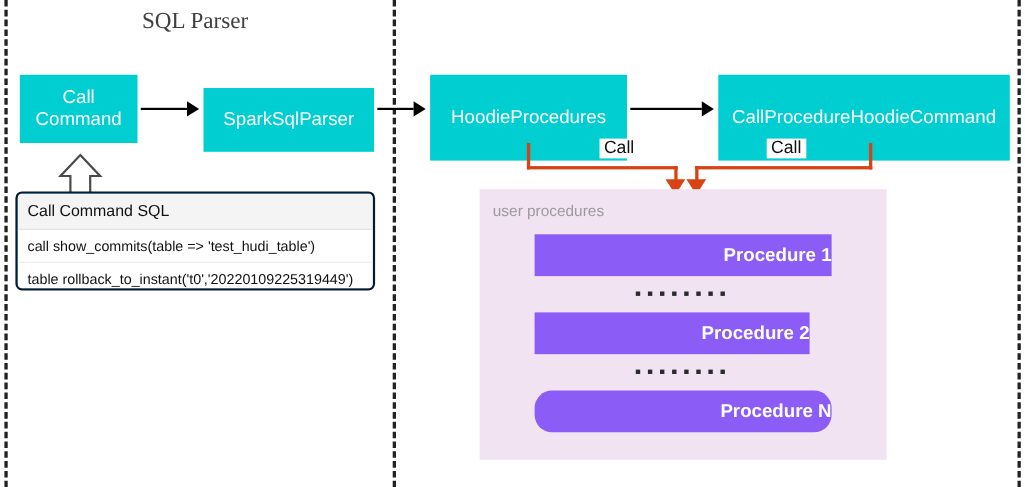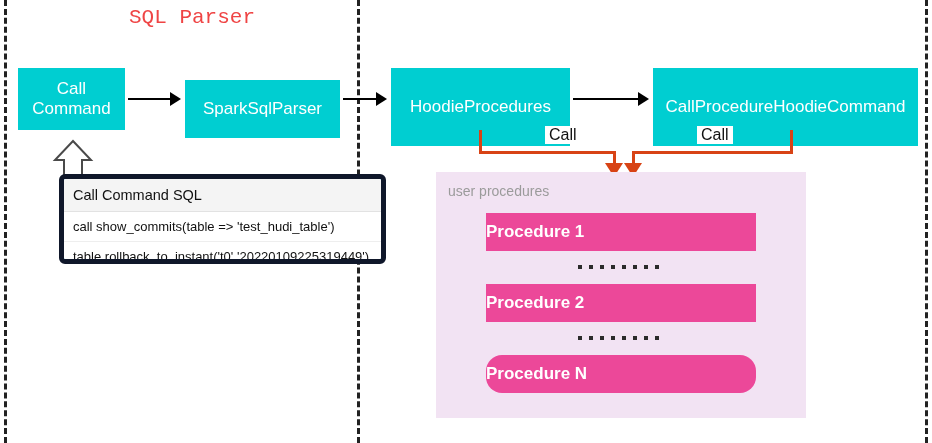--- a/index.html
+++ b/index.html
@@ -1,22 +1,22 @@
 <!DOCTYPE html>
 <html><head>
 <meta charset="utf-8">
 <style>
   html,body{margin:0;padding:0;background:#ffffff;}
   body{width:932px;height:443px;font-family:"Liberation Sans",sans-serif;}
   #stage{position:relative;width:932px;height:443px;overflow:hidden;background:#fff;}
 
   .vdash{position:absolute;top:0;width:0;height:443px;border-left:3px dashed #222;}
 
-  .section-title{position:absolute;font-size:21px;color:#ef4444;white-space:nowrap;
-      font-family:Liberation Mono, monospace;}
+  .section-title{position:absolute;font-size:21px;color:#404040;white-space:nowrap;
+      font-family:Liberation Serif, serif;}
 
   .tealbox{position:absolute;background:#00CED1;color:#ffffff;display:flex;
       align-items:center;justify-content:center;text-align:center;
       font-size:17px;line-height:1.15;font-family:"Liberation Sans",sans-serif;}
 
   .hline{position:absolute;height:2px;background:#000;}
   .harrowhead{position:absolute;width:0;height:0;
       border-top:7px solid transparent;border-bottom:7px solid transparent;
       border-left:11px solid #000;}
 
@@ -27,33 +27,33 @@
   .oarrowhead{position:absolute;width:0;height:0;
       border-left:9px solid transparent;border-right:9px solid transparent;
       border-top:14px solid #D84315;}
   .olabel{position:absolute;font-size:16px;color:#111;background:#fff;padding:0 4px;
       white-space:nowrap;}
 
   
   .uparrow{position:absolute;}
 
   
-  .sqlbox{position:absolute;border:5px solid #0f172a;border-radius:6px;
-      background:#0ea5e9;box-sizing:border-box;overflow:hidden;margin-left:45px;}
+  .sqlbox{position:absolute;border:2px solid #0f172a;border-radius:6px;
+      background:#0ea5e9;box-sizing:border-box;overflow:hidden;}
   .sqlhead{background:#f4f4f4;border-bottom:1px solid #e2e2e2;
       font-size:14.5px;color:#111;padding:8px 9px;box-sizing:border-box;}
   .sqlrow{background:#fff;border-bottom:1px solid #eee;
       font-size:13px;color:#111;padding:7px 9px;box-sizing:border-box;white-space:nowrap;}
   .sqlrow:last-child{border-bottom:none;}
 
   
   .procpanel{position:absolute;background:#F2E3F3;}
   .procpanel-label{position:absolute;font-size:14px;color:#9b9b9b;}
-  .procbox{position:absolute;background:#ec4899;color:#fff;display:flex;
-      align-items:center;justify-content:flex-start;font-size:17px;font-weight:bold;}
+  .procbox{position:absolute;background:#8b5cf6;color:#fff;display:flex;
+      align-items:center;justify-content:flex-end;font-size:17px;font-weight:bold;}
   .dots{position:absolute;display:flex;gap:7px;align-items:center;}
   .dots i{display:block;width:4px;height:4px;background:#2b2b2b;}
 </style>
 </head>
 <body>
 
 <div id="stage">
 
   <div class="vdash" style="left:4px;"></div>
   <div class="vdash" style="left:357px;"></div>
@@ -120,21 +120,21 @@
     <i></i>
       <i></i>
       <i></i>
       <i></i>
       <i></i>
       <i></i>
       <i></i>
       <i></i>
   </div>
 
-  <div class="procbox" style="left:486px;top:284px;width:270px;height:38px;">
+  <div class="procbox" style="left:486px;top:284px;width:250px;height:38px;">
     <span>Procedure 2</span>
   </div>
 
   <div class="dots" style="left:578px;top:336px;">
     <i></i>
       <i></i>
       <i></i>
       <i></i>
       <i></i>
       <i></i>

